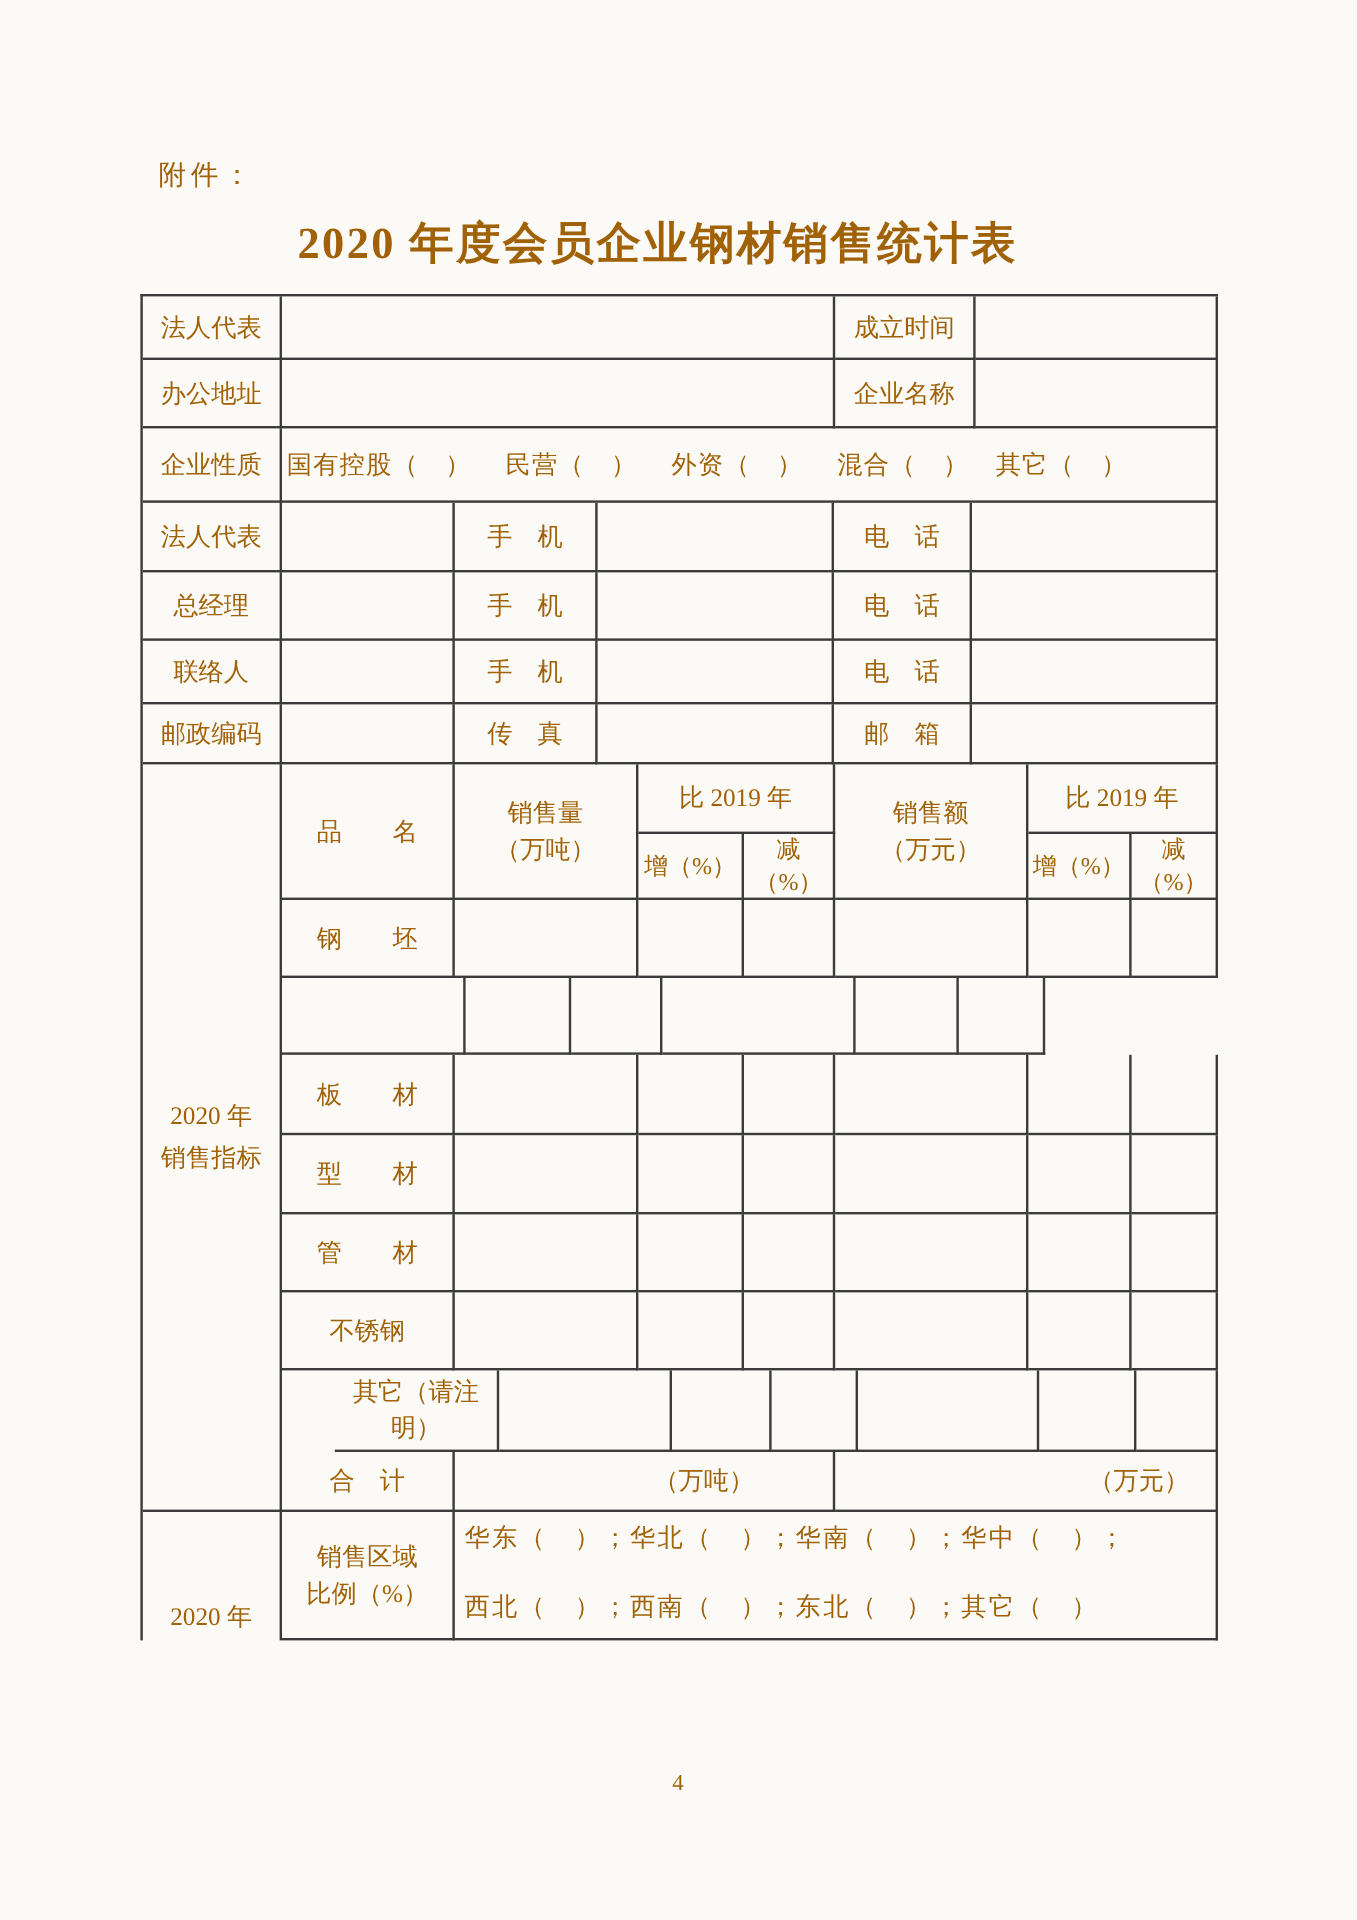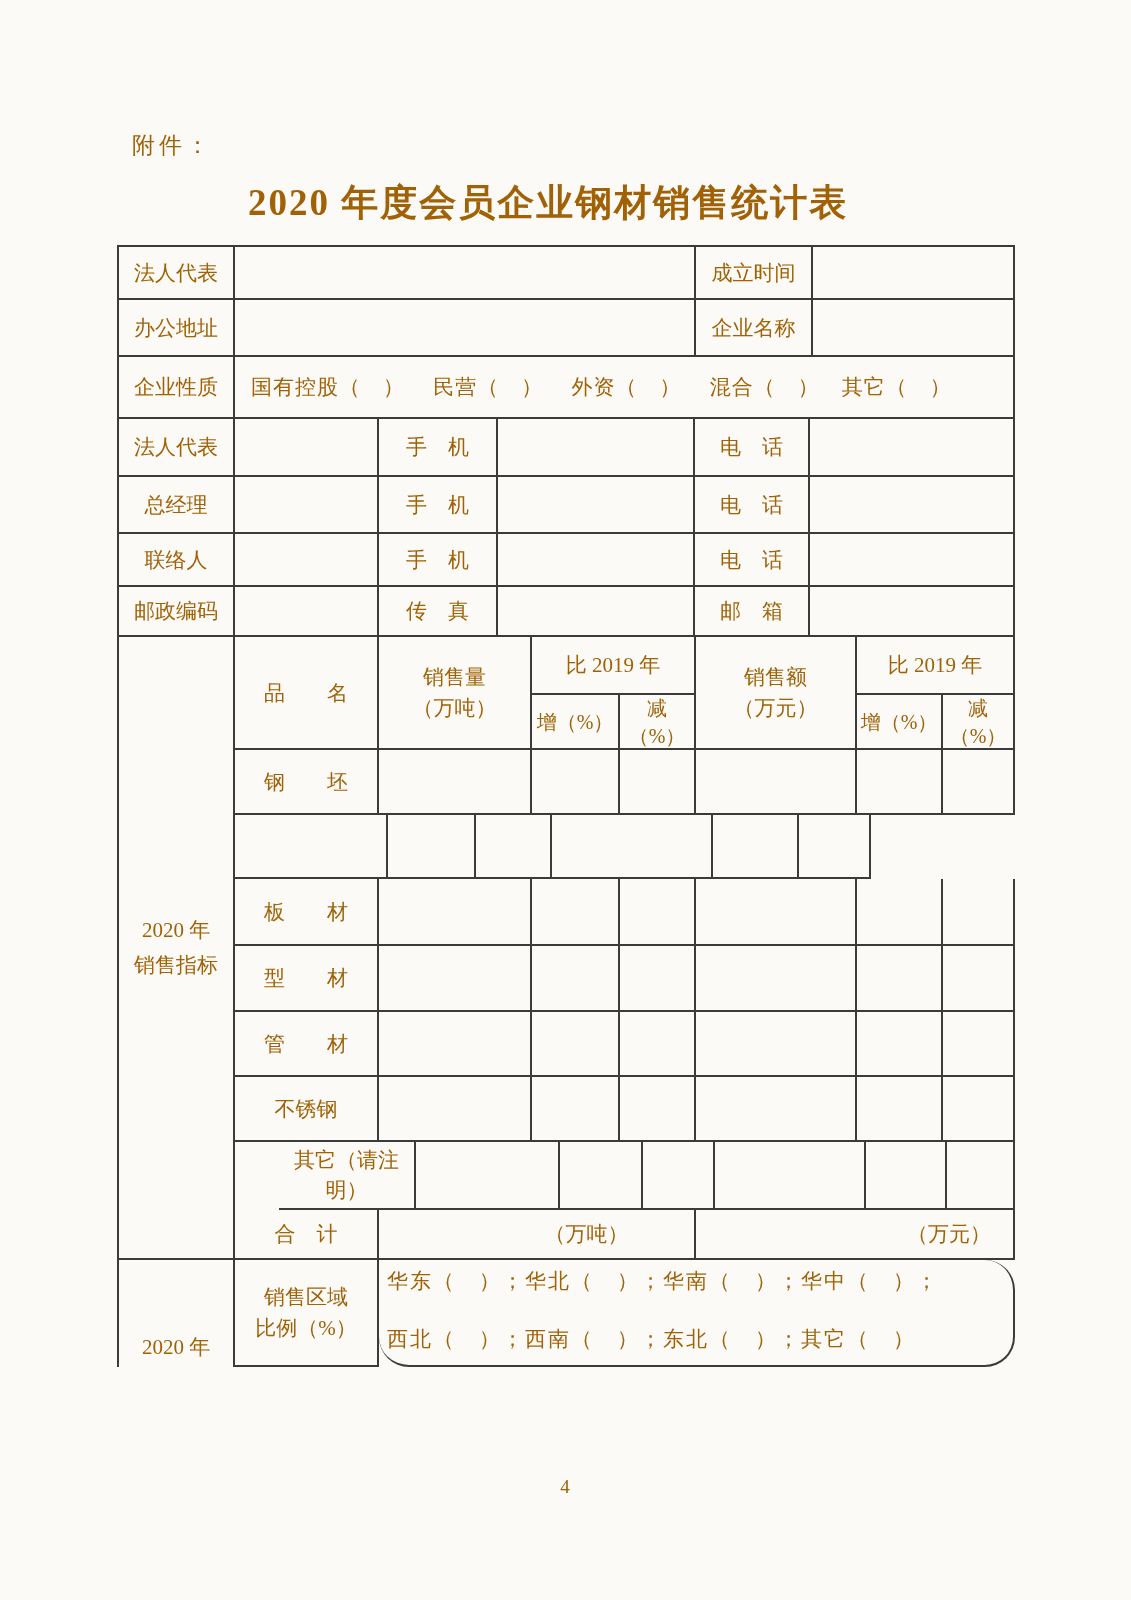--- a/index.html
+++ b/index.html
@@ -52,35 +52,35 @@
   .w164{width:164px}.w158{width:158px}
   .w317{width:317px}.w319{width:319px}.w636{width:636px}
   
   .h53{height:53px}.h57{height:57px}.h62{height:62px}.h58{height:58px}.h50{height:50px}
   .h113{height:113px}.h55{height:55px}
   .h65{height:65px}.h64{height:64px}.h67{height:67px}.h66{height:66px}.h68{height:68px}
   .h107{height:107px}.h623{height:623px}
   .small{font-size:20px;}
   .nature-opts{
     justify-content:flex-start;
-    padding-left:16px;
+    padding-left:4px;
     letter-spacing:1px;
     white-space:nowrap;
   }
   .two-line{flex-direction:column;line-height:31px;}
   .wrapcell{line-height:30px;padding:0 14px;margin-left:44px;}
   .unit-vol{justify-content:center;padding-left:100px;}
   .unit-amt{justify-content:flex-end;padding-right:22px;}
   .region-left{
     align-items:flex-end;justify-content:center;
     padding-bottom:6px;border-bottom:none;
   }
   .region-content{
     flex-direction:column;align-items:flex-start;justify-content:space-between;
-    padding:7px 4px 12px 8px;letter-spacing:2px;white-space:nowrap;border-radius:30px;
+    padding:7px 4px 12px 8px;letter-spacing:2px;white-space:nowrap;
   }
   .section-label{flex-direction:column;line-height:35px;}
 </style>
 </head>
 <body>
 
 <div class="page">
 
   <div class="attachment">附件：</div>
   <h1 class="title">2020 年度会员企业钢材销售统计表</h1>

